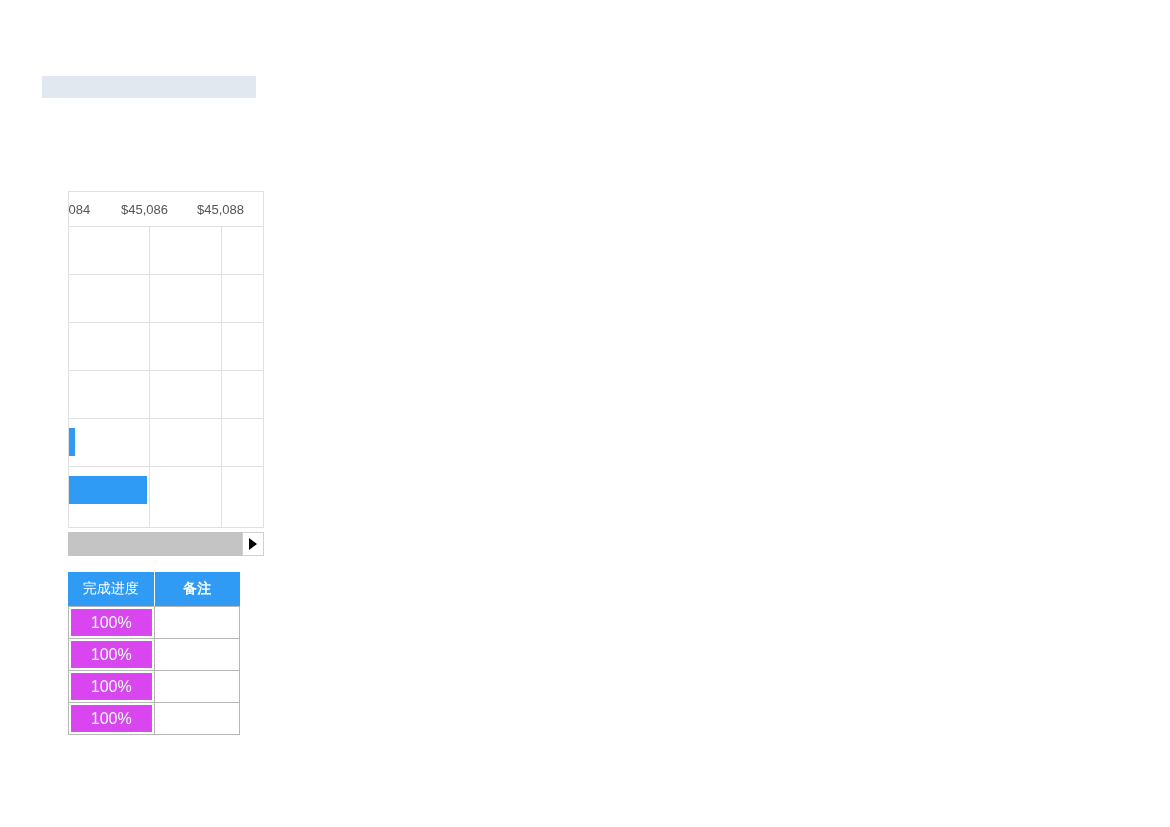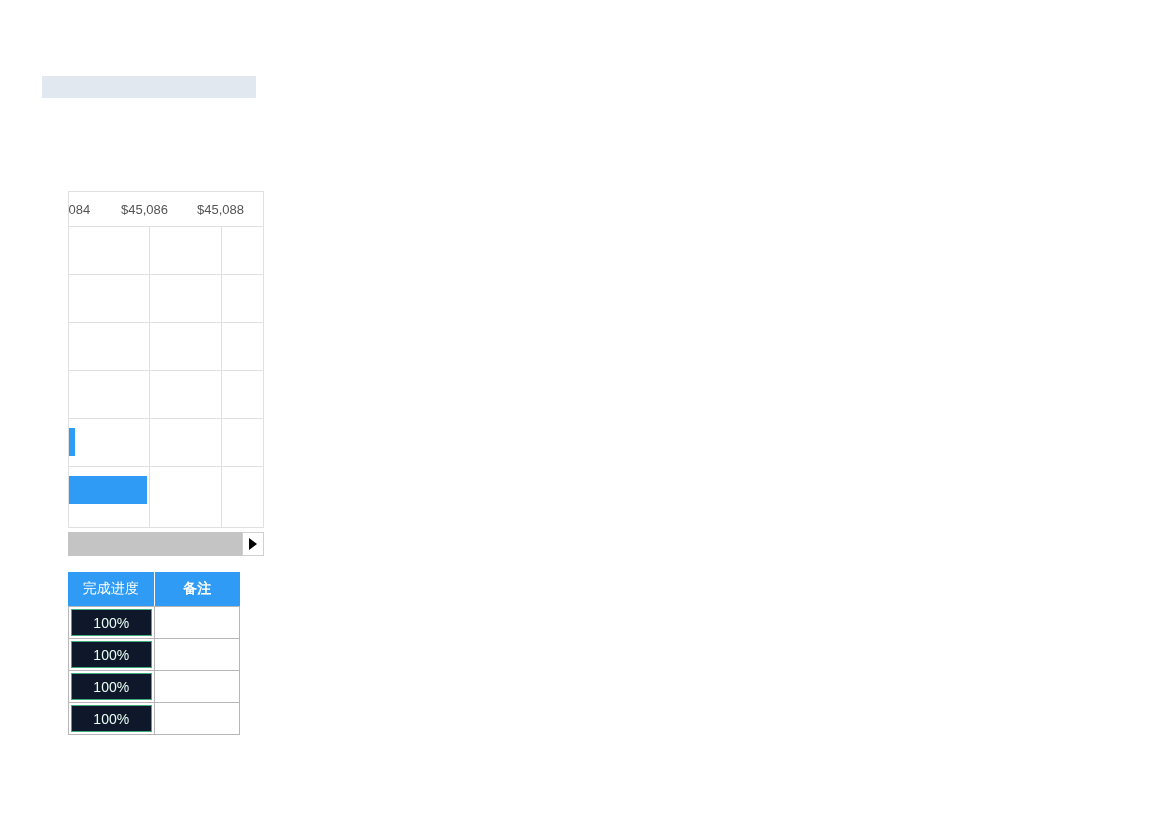--- a/index.html
+++ b/index.html
@@ -132,27 +132,27 @@
     padding: 2px;
     display: flex;
     align-items: center;
     justify-content: center;
     background: #fff;
   }
   .td:last-child { border-right: 1px solid #b6b6b6; }
   .progress-pill {
     width: 100%;
     height: 100%;
-    background: #0f172a;
+    background: #d946ef;
     border: 1px solid #3fae7b;
     display: flex;
     align-items: center;
     justify-content: center;
     color: #e9fff4;
-    font-size: 14px;
+    font-size: 16px;
   }
 </style>
 </head>
 <body>
 
 <div class="gray-bar"></div>
 
 <div class="chart-container">
   <div class="chart-axis">
     <span class="chart-tick" style="left:-4px">,084</span>

